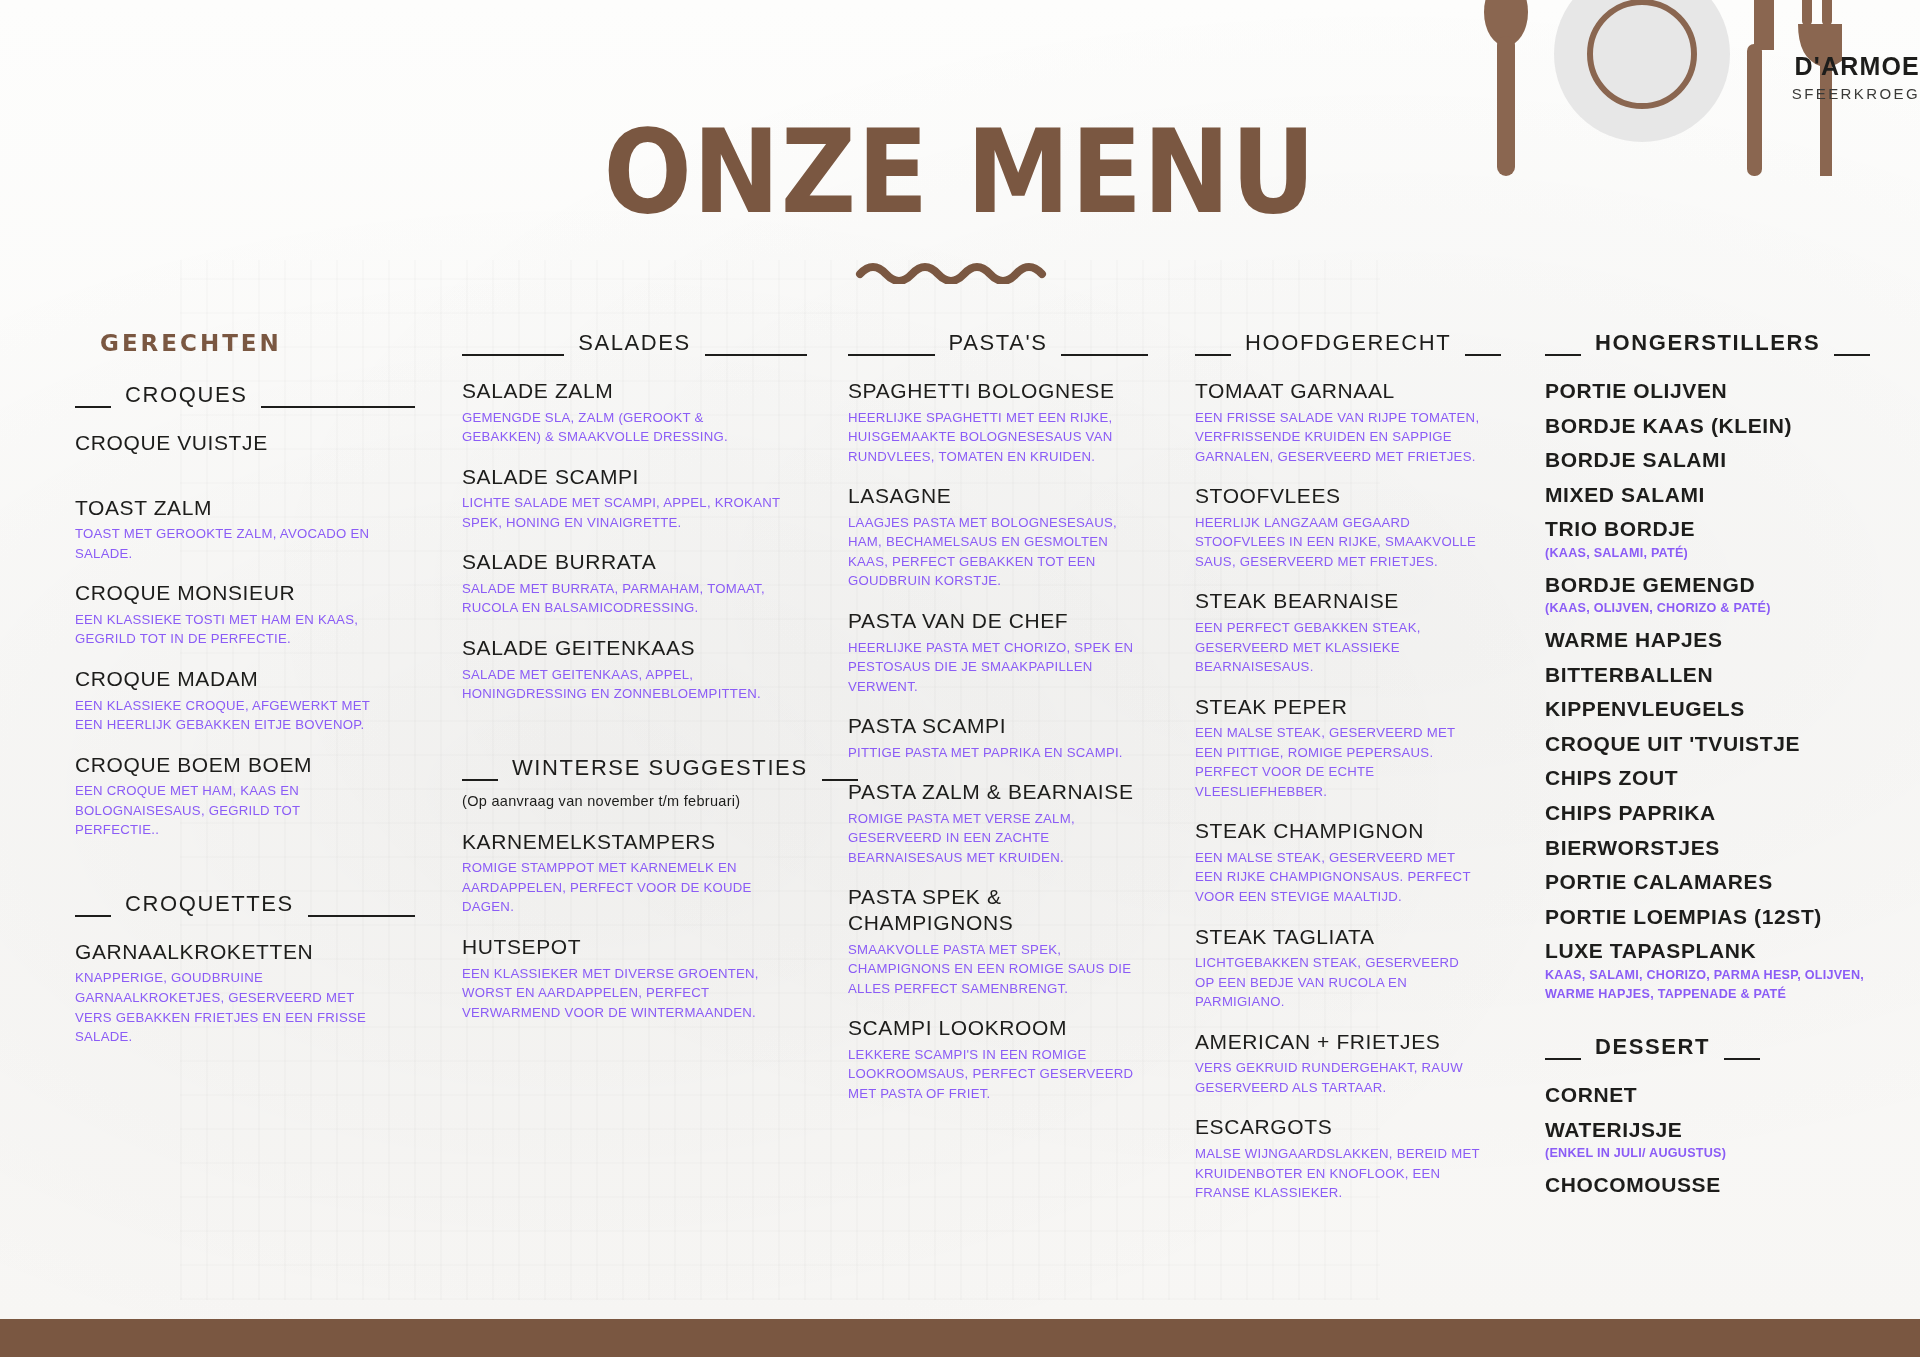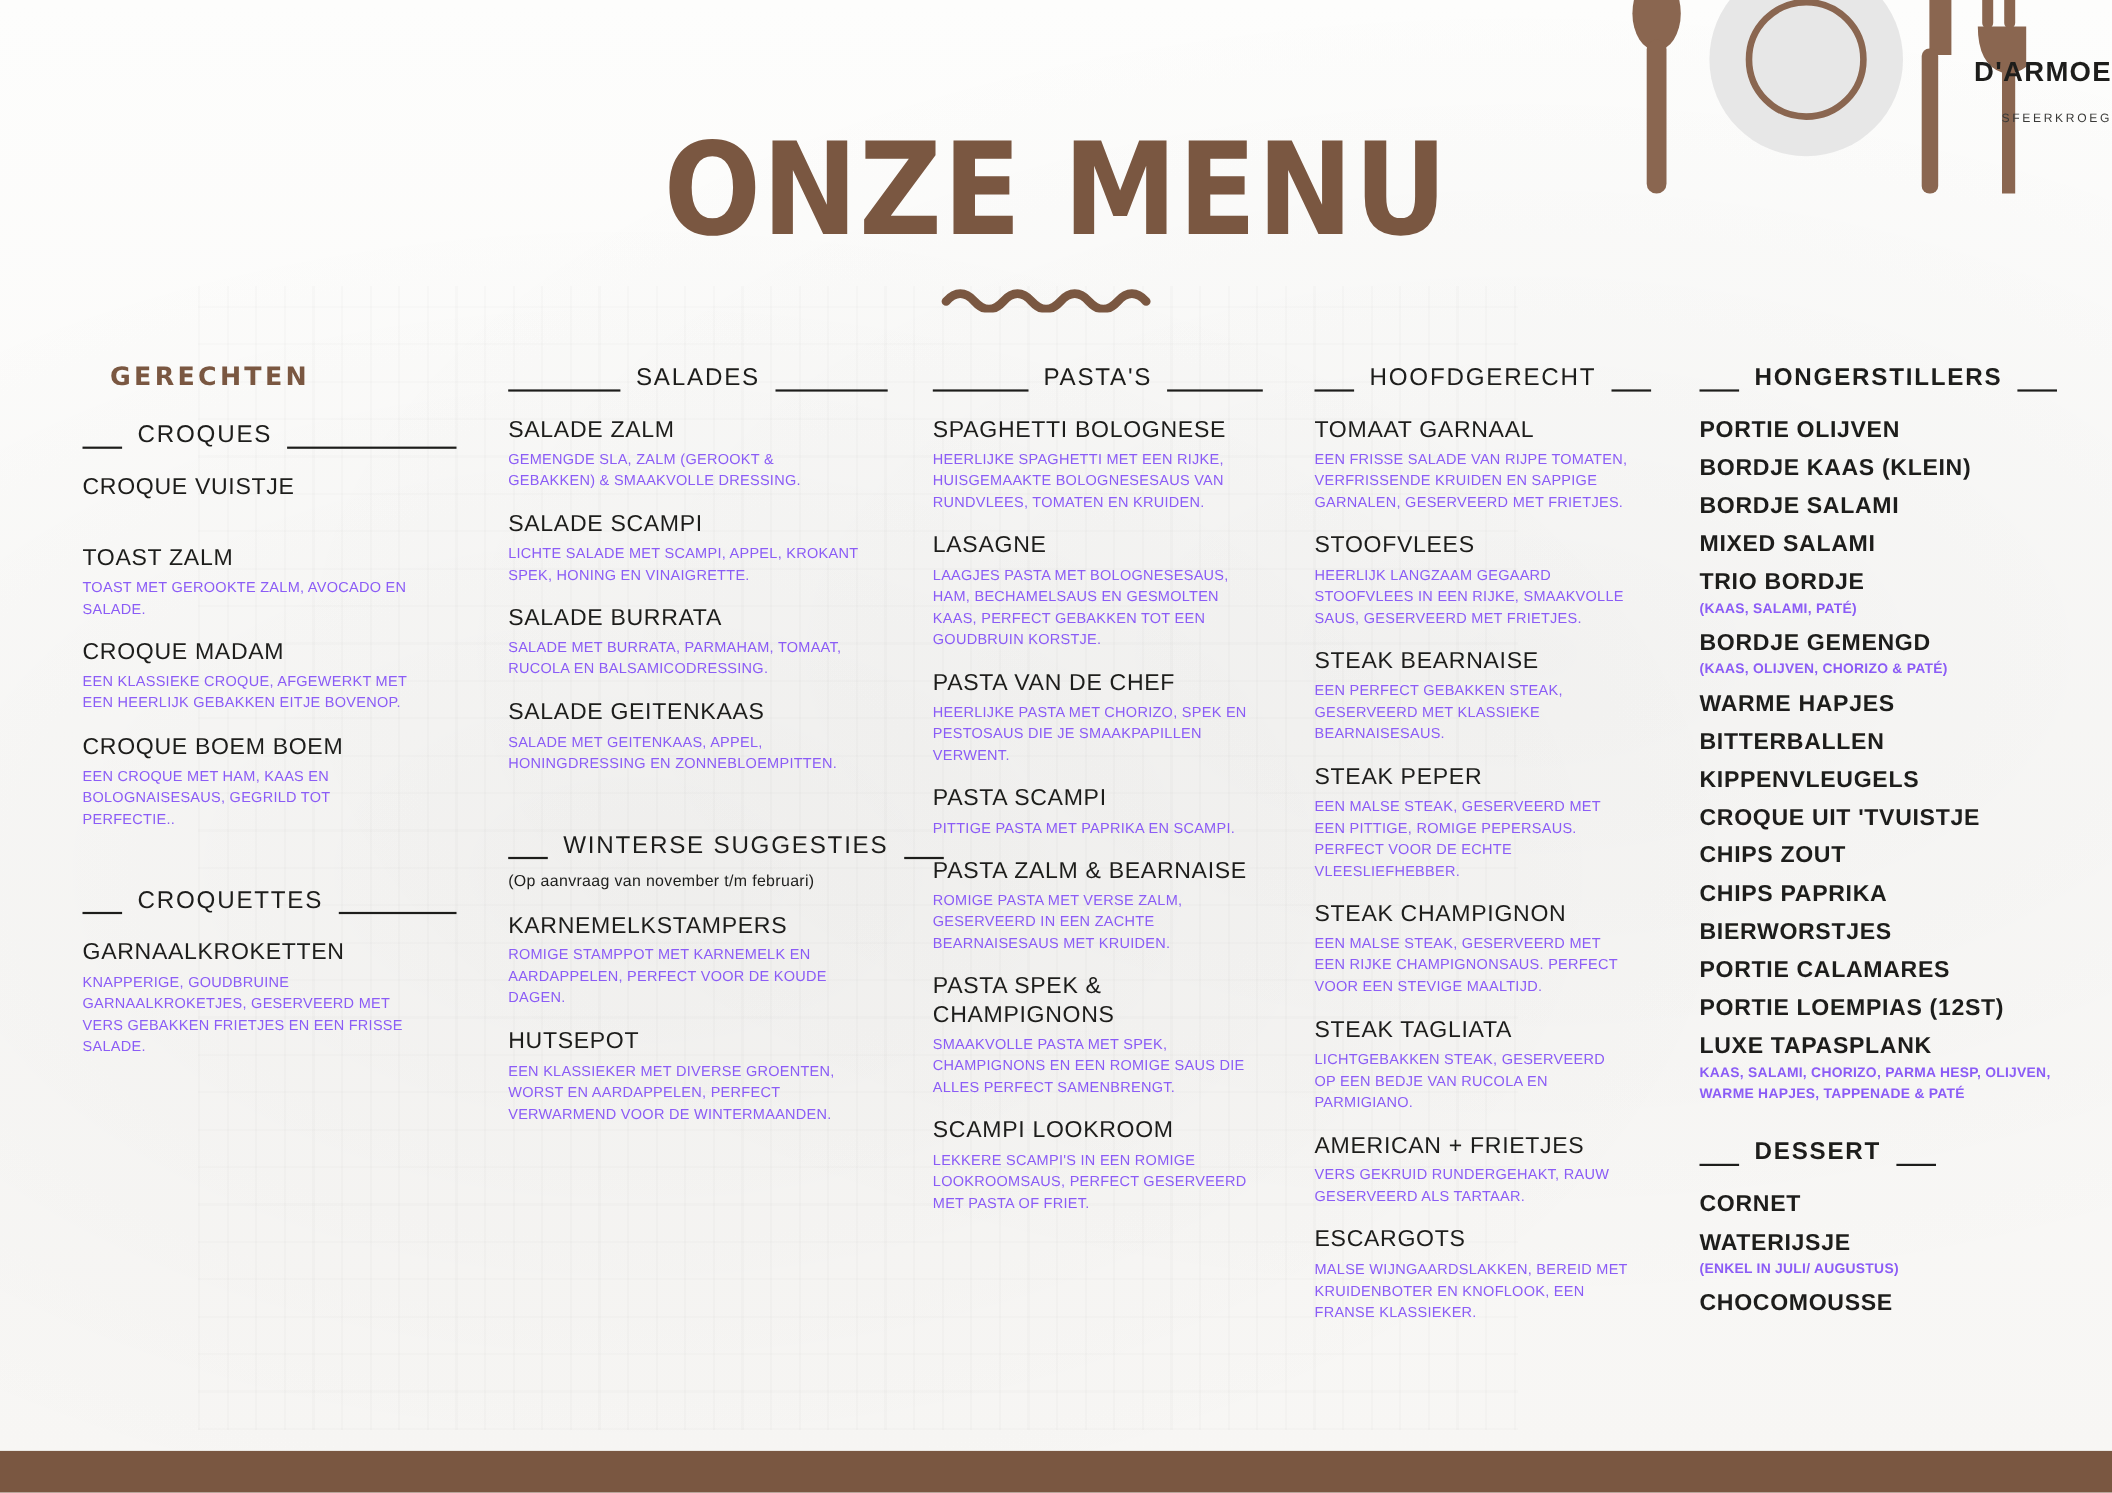--- a/index.html
+++ b/index.html
@@ -52,24 +52,24 @@
     width: 1920px;
     text-align: right;
   }
   .brand-name {
     font-size: 25px;
     font-weight: bold;
     letter-spacing: 1.2px;
     color: #1d1d1b;
   }
   .brand-sub {
-    font-size: 11px;
+    font-size: 15px;
     letter-spacing: 2.4px;
     color: #3a3a38;
-    margin-top: 21px;
+    margin-top: 4px;
   }
 
   .title-wrap {
     position: absolute;
     top: 120px;
     left: 0;
     width: 1920px;
     text-align: center;
   }
   .menu-title {
@@ -247,20 +247,24 @@
 
       <div class="item">
         <div class="item-name">CROQUE VUISTJE</div>
       </div>
       <div class="spacer-md"></div>
       <div class="item">
         <div class="item-name">TOAST ZALM</div>
         <div class="item-desc">TOAST MET GEROOKTE ZALM, AVOCADO EN SALADE.</div>
       </div>
       <div class="item">
+        <div class="item-name">CROQUE MONSIEUR</div>
+        <div class="item-desc">EEN KLASSIEKE TOSTI MET HAM EN KAAS, GEGRILD TOT IN DE PERFECTIE.</div>
+      </div>
+      <div class="item">
         <div class="item-name">CROQUE MADAM</div>
         <div class="item-desc">EEN KLASSIEKE CROQUE, AFGEWERKT MET EEN HEERLIJK GEBAKKEN EITJE BOVENOP.</div>
       </div>
       <div class="item">
         <div class="item-name">CROQUE BOEM BOEM</div>
         <div class="item-desc">EEN CROQUE MET HAM, KAAS EN BOLOGNAISESAUS, GEGRILD TOT PERFECTIE..</div>
       </div>
 
       <div class="spacer-lg"></div>
 

